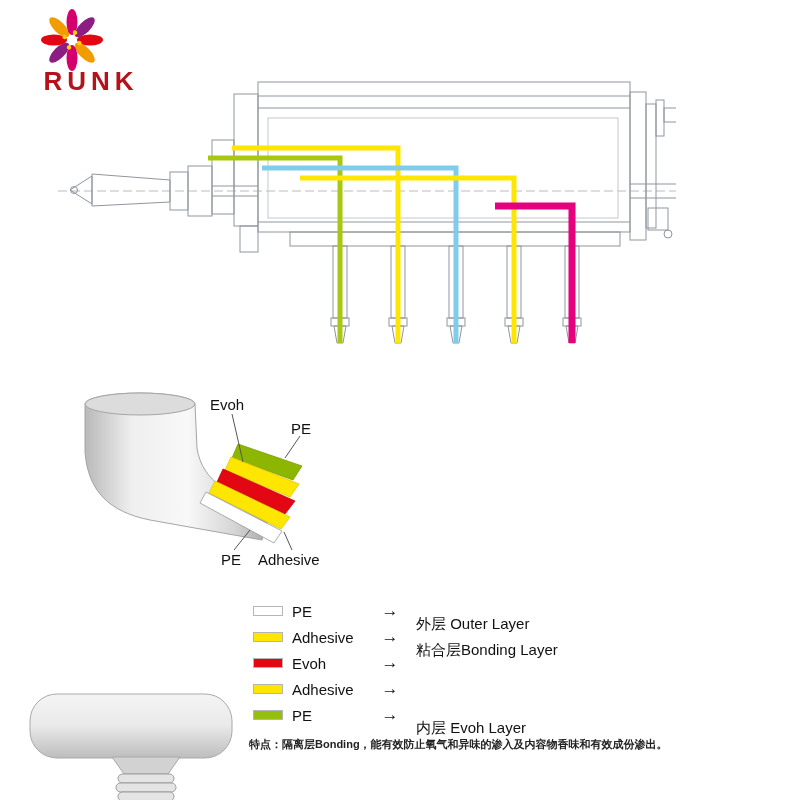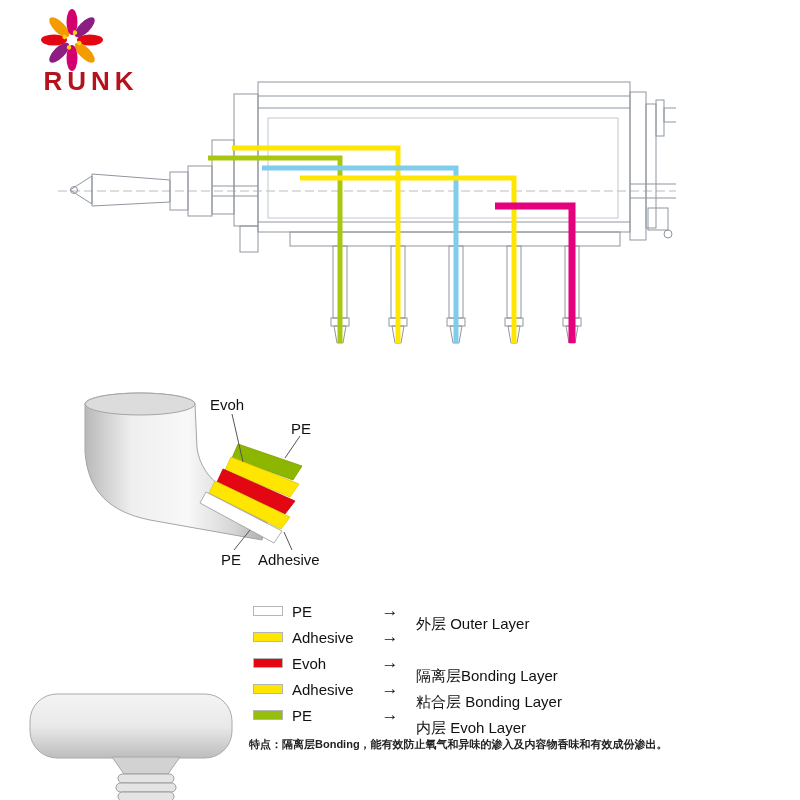--- a/index.html
+++ b/index.html
@@ -179,32 +179,31 @@
     <div class="legend-row">
       <span class="swatch" style="background-color: rgb(255, 255, 255);"></span>
       <span class="legend-name">PE</span>
       <span class="legend-arrow">→</span>
       <span class="legend-desc">外层 Outer Layer</span>
     </div>
     <div class="legend-row">
       <span class="swatch" style="background-color: rgb(255, 230, 0);"></span>
       <span class="legend-name">Adhesive</span>
       <span class="legend-arrow">→</span>
+      <span class="legend-desc">粘合层Bonding Layer</span>
     </div>
     <div class="legend-row">
       <span class="swatch" style="background-color: rgb(227, 6, 19);"></span>
       <span class="legend-name">Evoh</span>
       <span class="legend-arrow">→</span>
-      <span class="legend-desc">隔离层Bonding Layer</span>
     </div>
     <div class="legend-row">
       <span class="swatch" style="background-color: rgb(255, 230, 0);"></span>
       <span class="legend-name">Adhesive</span>
       <span class="legend-arrow">→</span>
-      <span class="legend-desc">粘合层 Bonding Layer</span>
     </div>
     <div class="legend-row">
       <span class="swatch" style="background-color: rgb(150, 190, 14);"></span>
       <span class="legend-name">PE</span>
       <span class="legend-arrow">→</span>
       <span class="legend-desc">内层 Evoh Layer</span>
     </div>
   </div>
 
   <div class="features">

